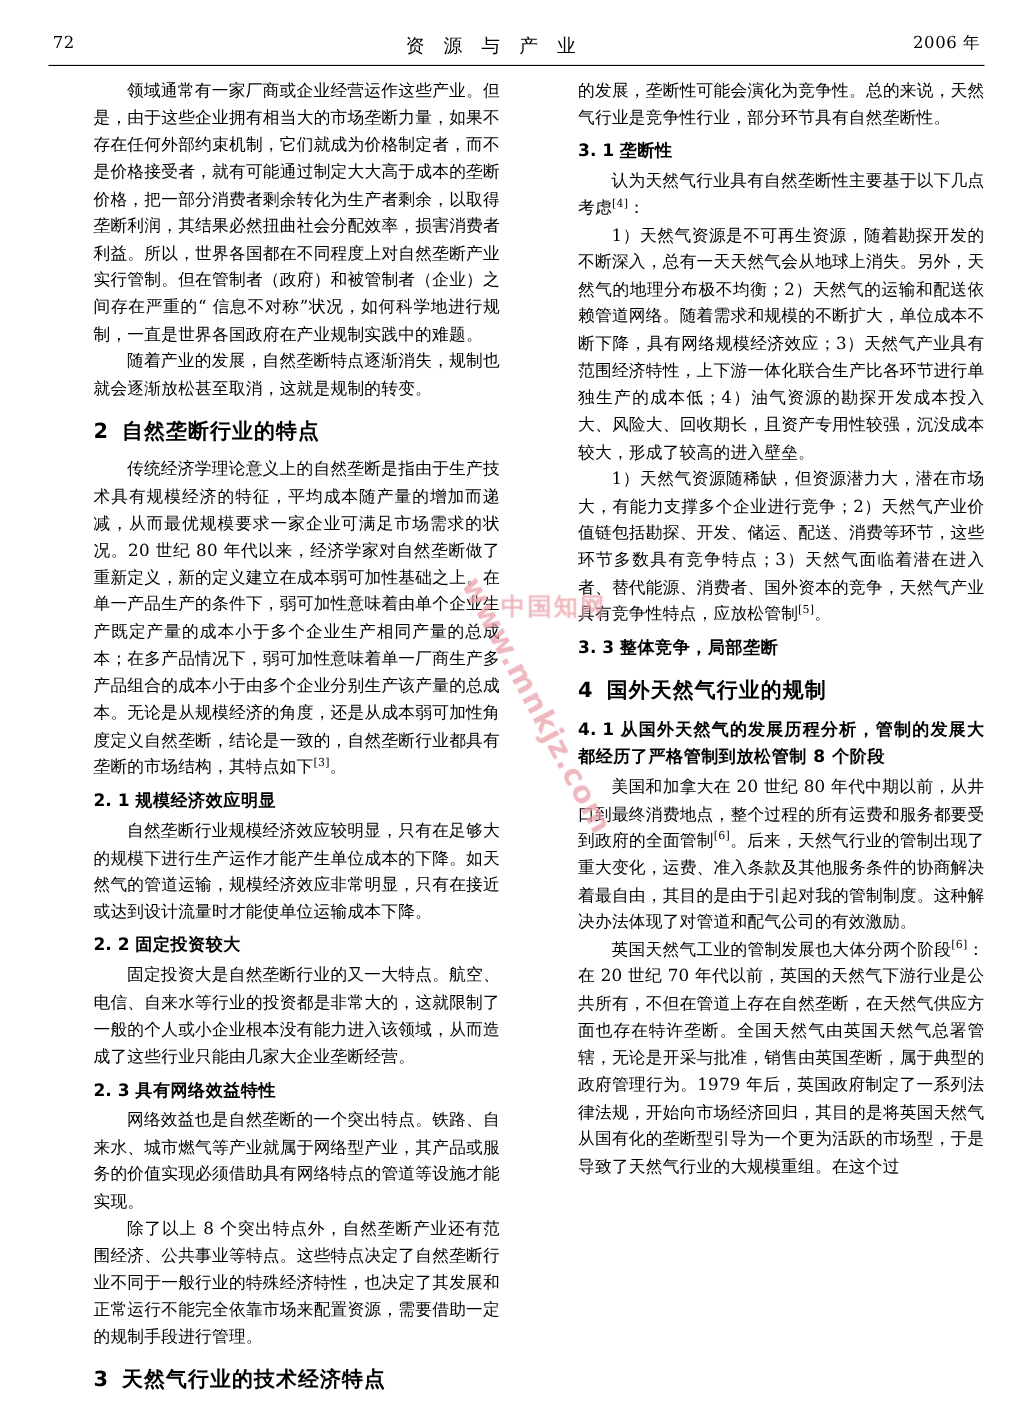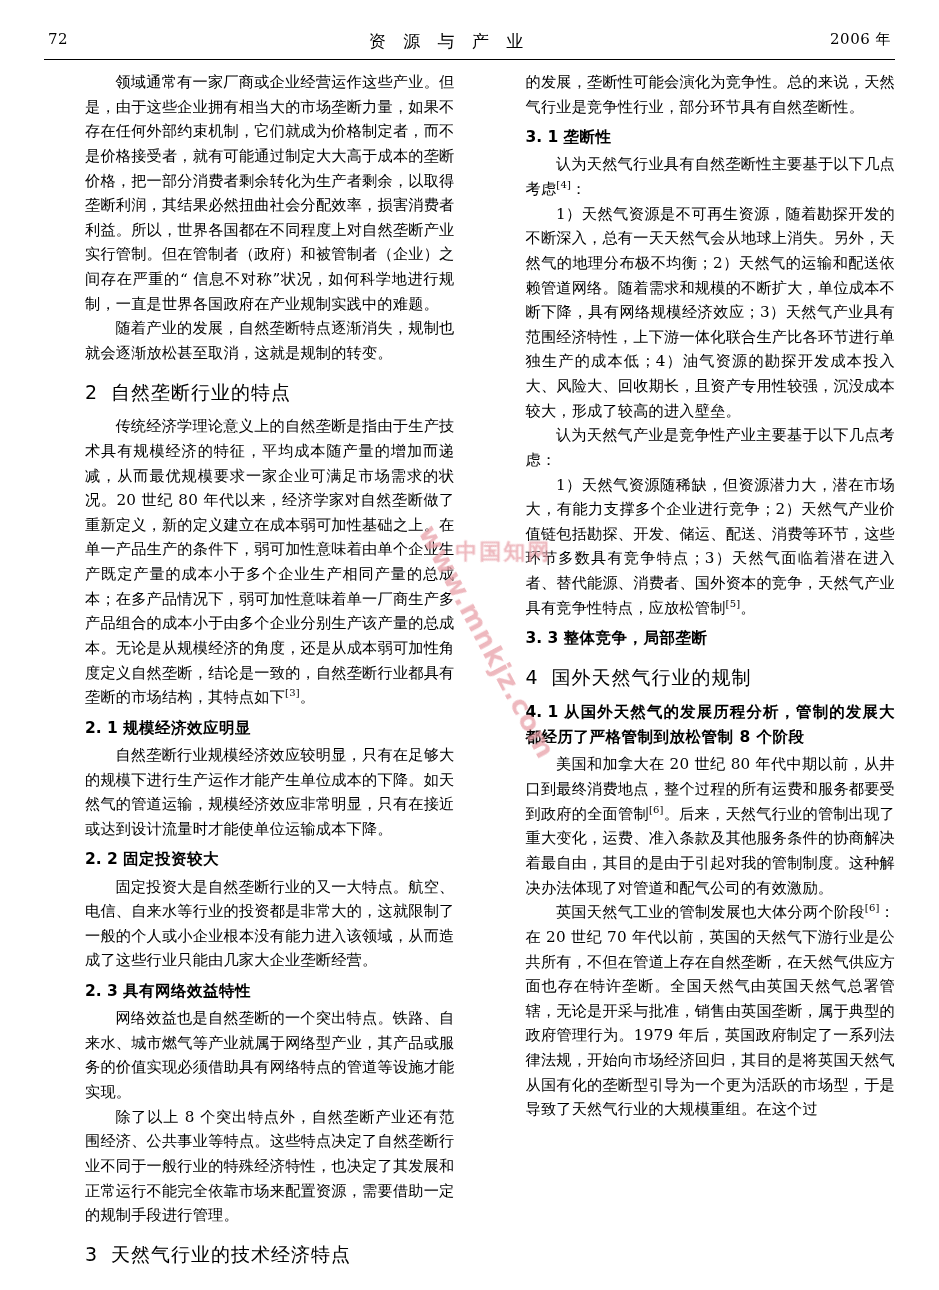--- a/index.html
+++ b/index.html
@@ -63,21 +63,21 @@
   }
   p {
     margin: 0;
     text-indent: 2em;
     letter-spacing: 0.2px;
   }
   p.noindent { text-indent: 0; }
   
   h2.sec {
     font-size: 19px;
-    font-weight: normal;
+    font-weight: bold;
     margin: 11px 0 7px 0;
     text-indent: 0;
     letter-spacing: 1px;
     font-family: "DejaVu Sans", "Liberation Sans", sans-serif;
   }
   h2.sec .num {
     display: inline-block;
     min-width: 26px;
   }
   h3.sub {
@@ -174,21 +174,20 @@
     <div class="col">
 
       <p class="noindent">的发展，垄断性可能会演化为竞争性。总的来说，天然气行业是竞争性行业，部分环节具有自然垄断性。</p>
 
       <h3 class="sub">
         <span class="num">3. 1</span><span class="txt">垄断性</span>
       </h3>
       <p><span>认为天然气行业具有自然垄断性主要基于以下几点考虑</span><sup>[4]</sup><span>：</span></p>
       <p>1）天然气资源是不可再生资源，随着勘探开发的不断深入，总有一天天然气会从地球上消失。另外，天然气的地理分布极不均衡；2）天然气的运输和配送依赖管道网络。随着需求和规模的不断扩大，单位成本不断下降，具有网络规模经济效应；3）天然气产业具有范围经济特性，上下游一体化联合生产比各环节进行单独生产的成本低；4）油气资源的勘探开发成本投入大、风险大、回收期长，且资产专用性较强，沉没成本较大，形成了较高的进入壁垒。</p>
 
-      <p>认为天然气产业是竞争性产业主要基于以下几点考虑：</p>
       <p><span>1）天然气资源随稀缺，但资源潜力大，潜在市场大，有能力支撑多个企业进行竞争；2）天然气产业价值链包括勘探、开发、储运、配送、消费等环节，这些环节多数具有竞争特点；3）天然气面临着潜在进入者、替代能源、消费者、国外资本的竞争，天然气产业具有竞争性特点，应放松管制</span><sup>[5]</sup><span>。</span></p>
 
       <h3 class="sub">
         <span class="num">3. 3</span><span class="txt">整体竞争，局部垄断</span>
       </h3>
 
       <h2 class="sec">
         <span class="num">4</span><span class="txt">国外天然气行业的规制</span>
       </h2>
 

